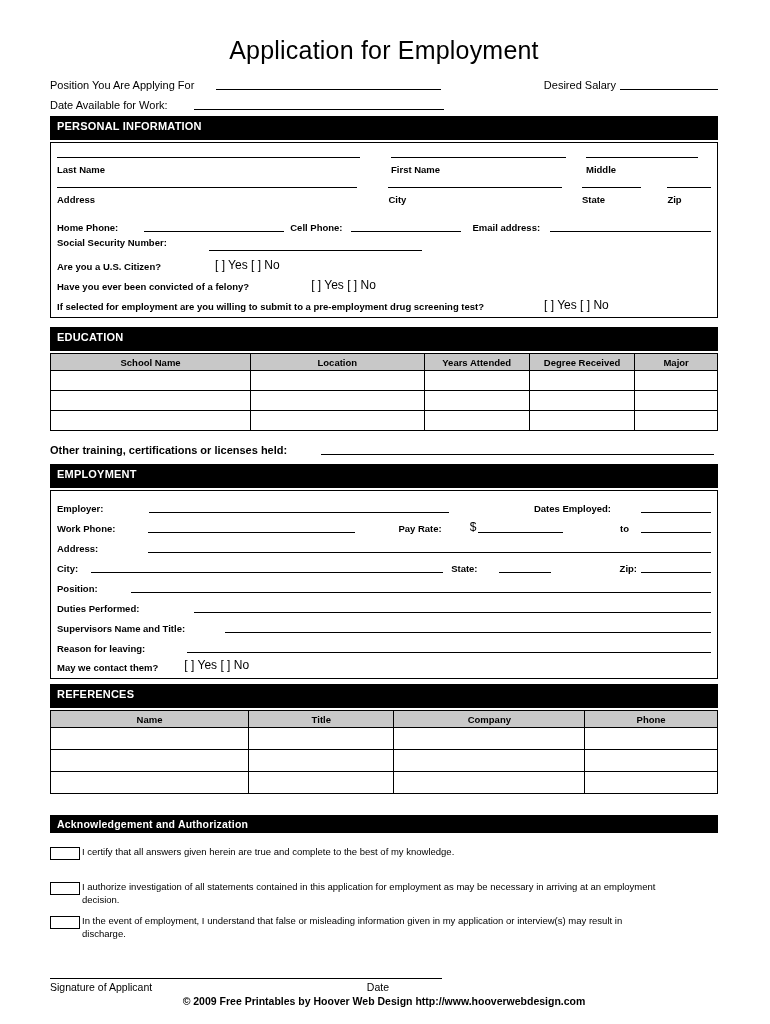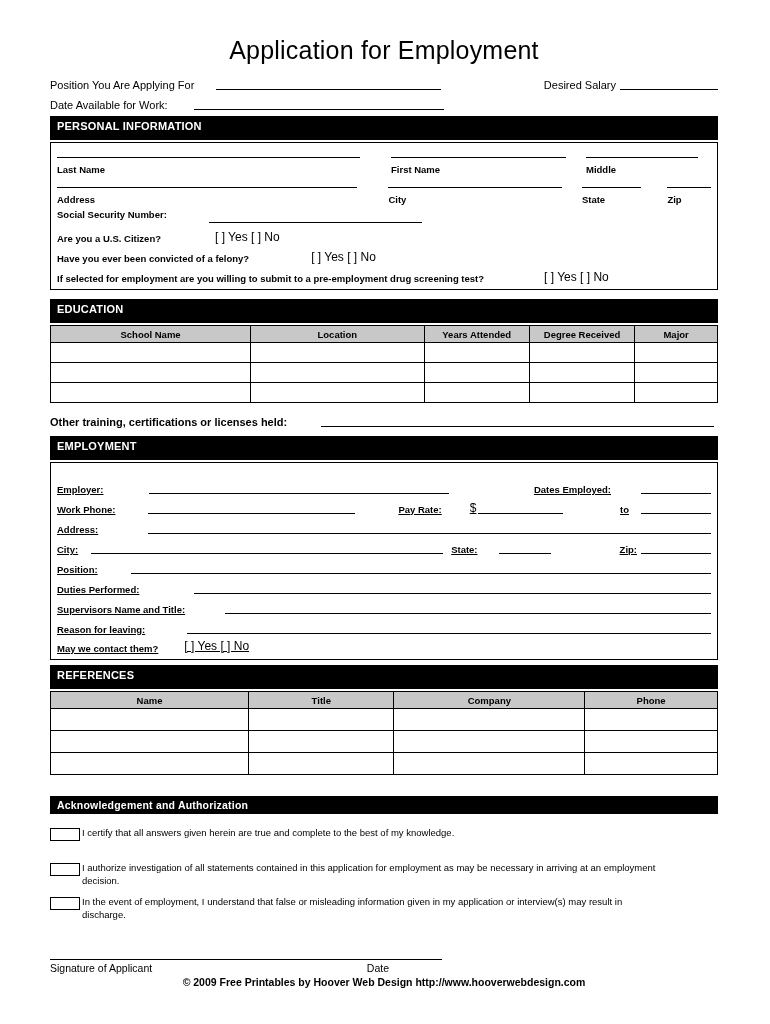--- a/index.html
+++ b/index.html
@@ -106,20 +106,28 @@
       <div class="pi-col" style="width:60px;margin-left:20px;">
         <div class="wline"></div>
         <div class="pi-lbl">State</div>
       </div>
       <div class="pi-col" style="width:44px;margin-left:26px;">
         <div class="wline"></div>
         <div class="pi-lbl">Zip</div>
       </div>
     </div>
 
+    <div class="inline-row" style="margin-top:11px;height:17px;">
+      <span class="blbl">Home Phone:</span>
+      <span class="fline" style="width:140px;margin-left:26px;"></span>
+      <span class="blbl" style="margin-left:6px;">Cell Phone:</span>
+      <span class="fline" style="width:110px;margin-left:8px;"></span>
+      <span class="blbl" style="margin-left:12px;">Email address:</span>
+      <span class="fline grow" style="margin-left:10px;"></span>
+    </div>
 
     <div style="margin-top:4px;">
       <div class="blbl">Social Security Number:</div>
       <div class="wline" style="margin-left:152px;width:213px;margin-top:2px;"></div>
     </div>
 
     <div class="inline-row" style="margin-top:5px;height:16px;">
       <span class="blbl">Are you a U.S. Citizen?</span>
       <span class="opts" style="margin-left:54px;">[ ]  Yes [ ]  No</span>
     </div>
@@ -175,21 +183,21 @@
         </tr>
   </tbody>
     </table>
 
   <div class="inline-row" style="margin-top:9px;height:16px;">
     <span class="blbl" style="font-size:11px;">Other training, certifications or licenses held:</span>
     <span class="fline grow" style="margin-left:34px;margin-right:4px;"></span>
   </div>
 
   <div class="bar" style="margin-top:8px;">EMPLOYMENT</div>
-  <div class="sectionbox" style="padding-top:12px;text-decoration:underline;">
+  <div class="sectionbox" style="padding-top:3px;">
 
     <div class="emp-row">
       <span class="blbl">Employer:</span>
       <span class="fline" style="width:300px;margin-left:46px;"></span>
       <span class="grow"></span>
       <span class="blbl">Dates Employed:</span>
       <span class="fline" style="width:70px;margin-left:30px;"></span>
     </div>
 
     <div class="emp-row">

